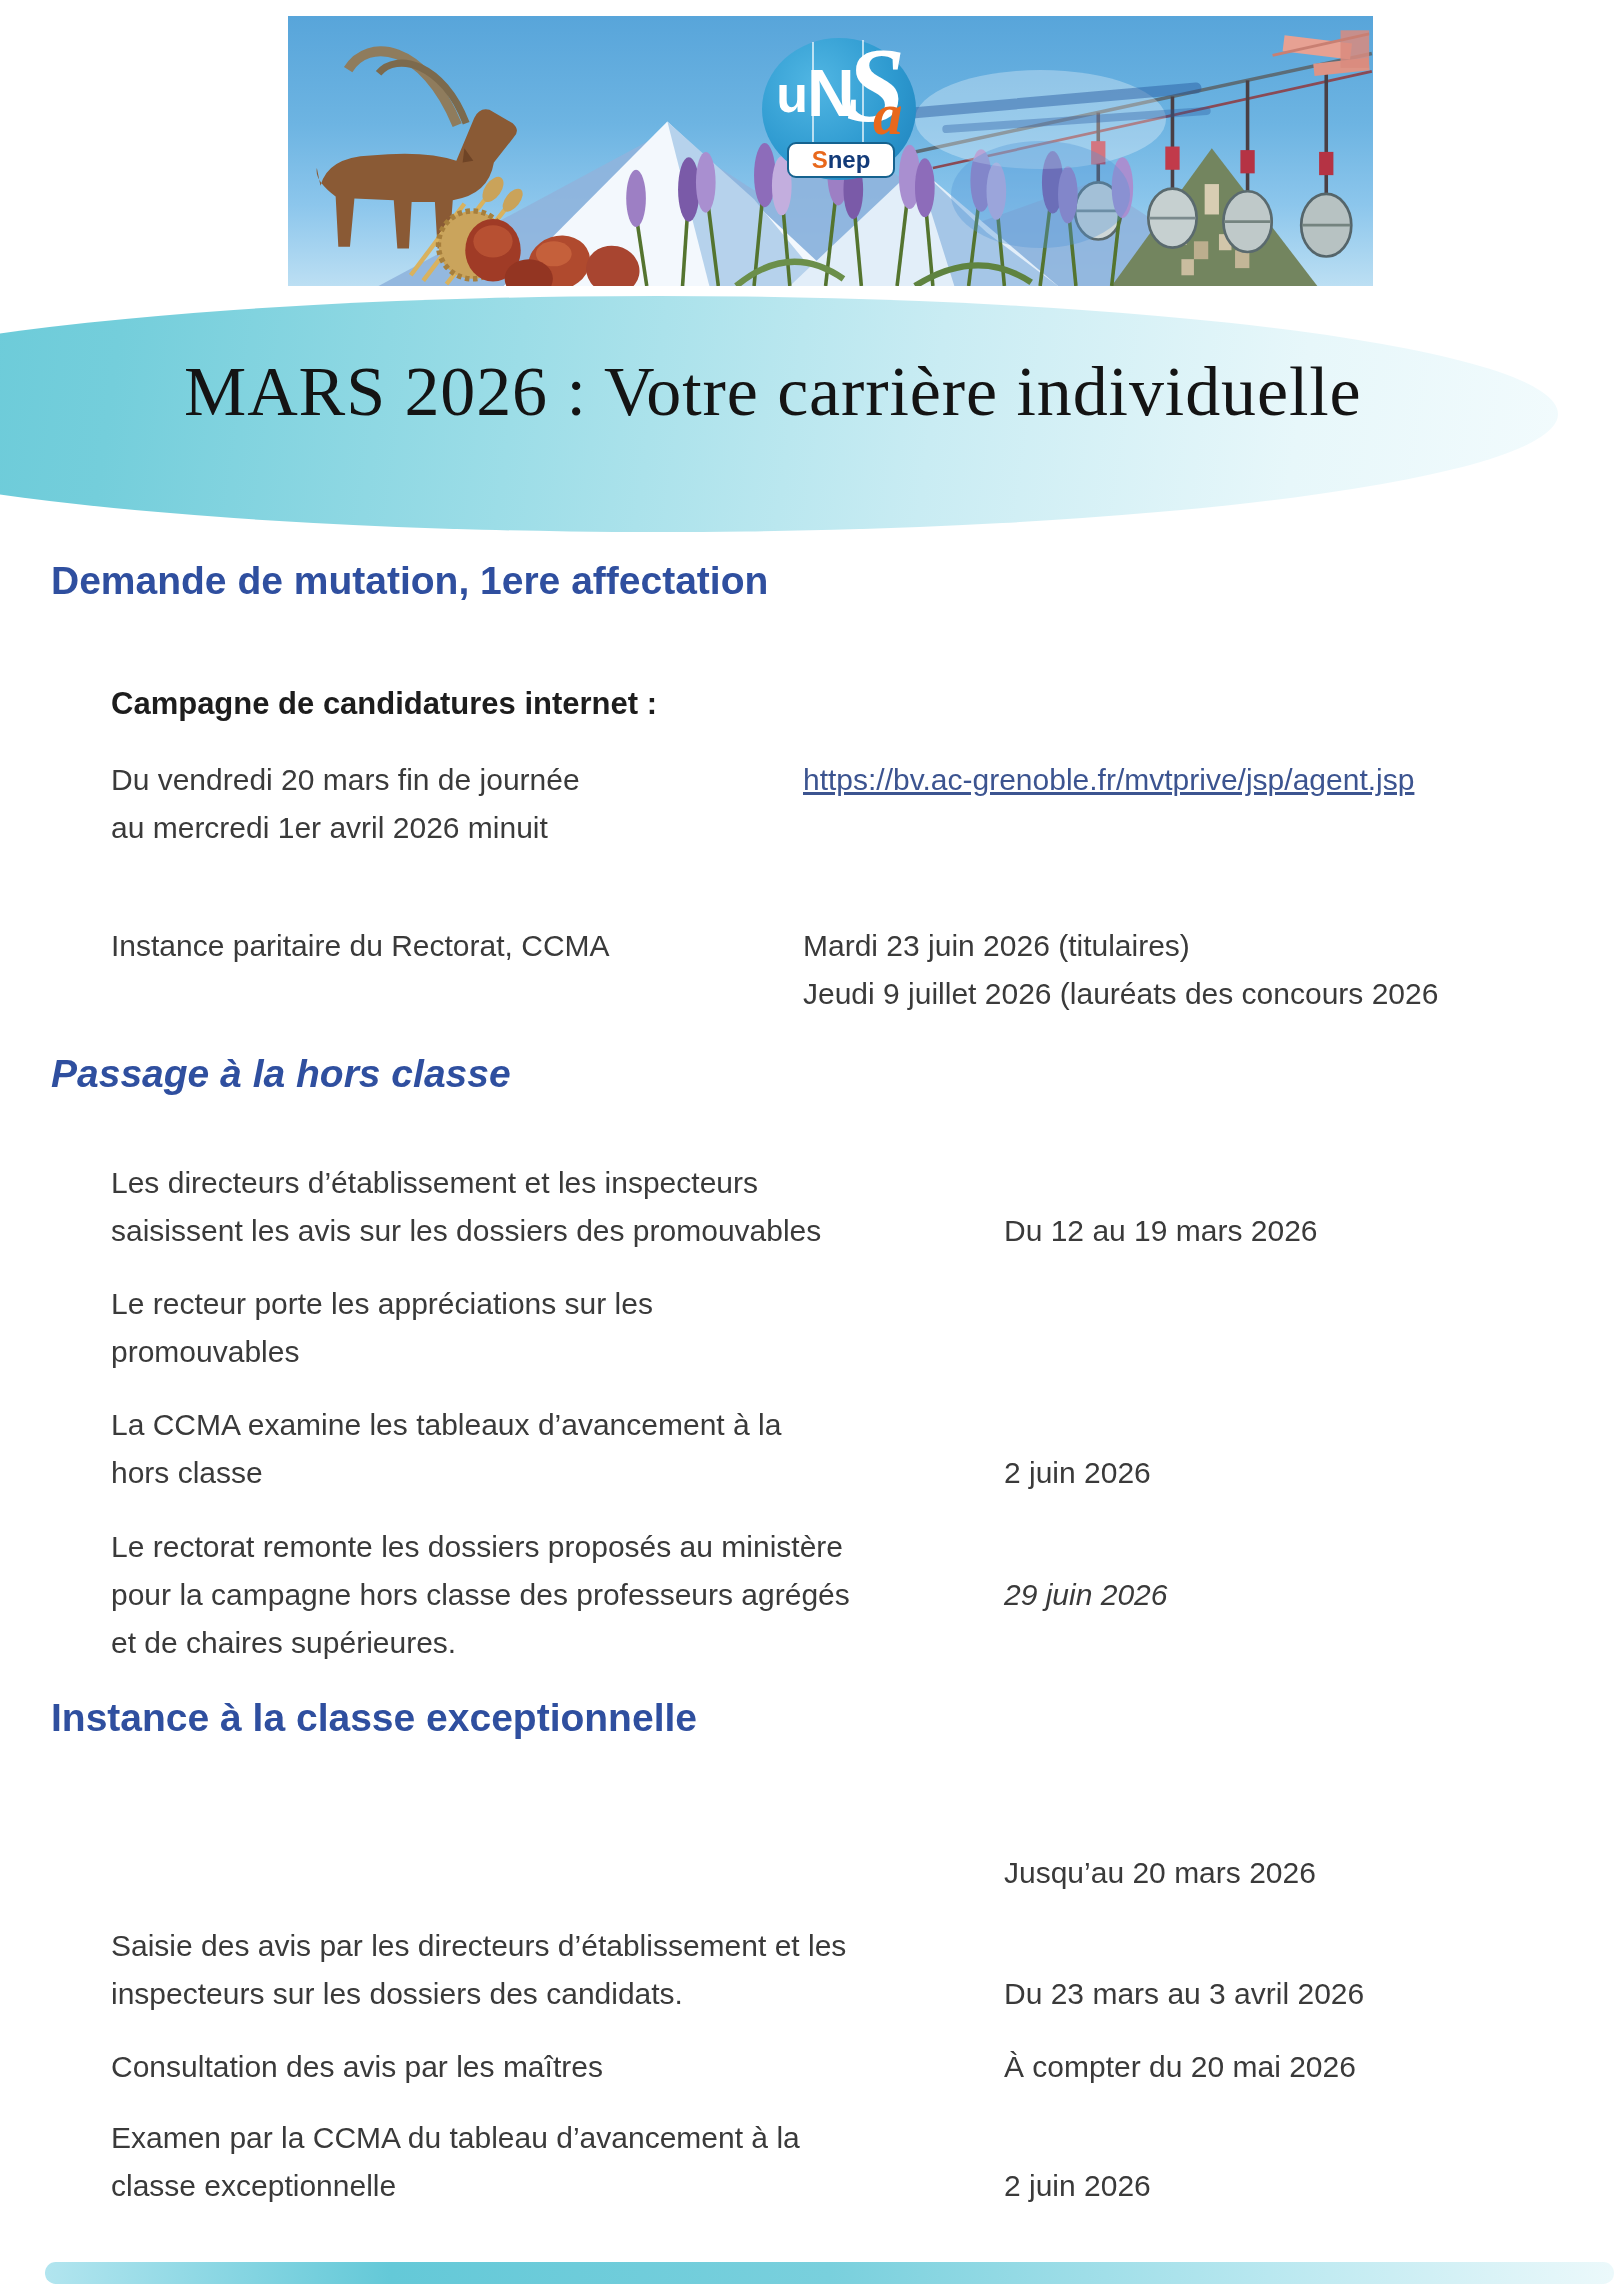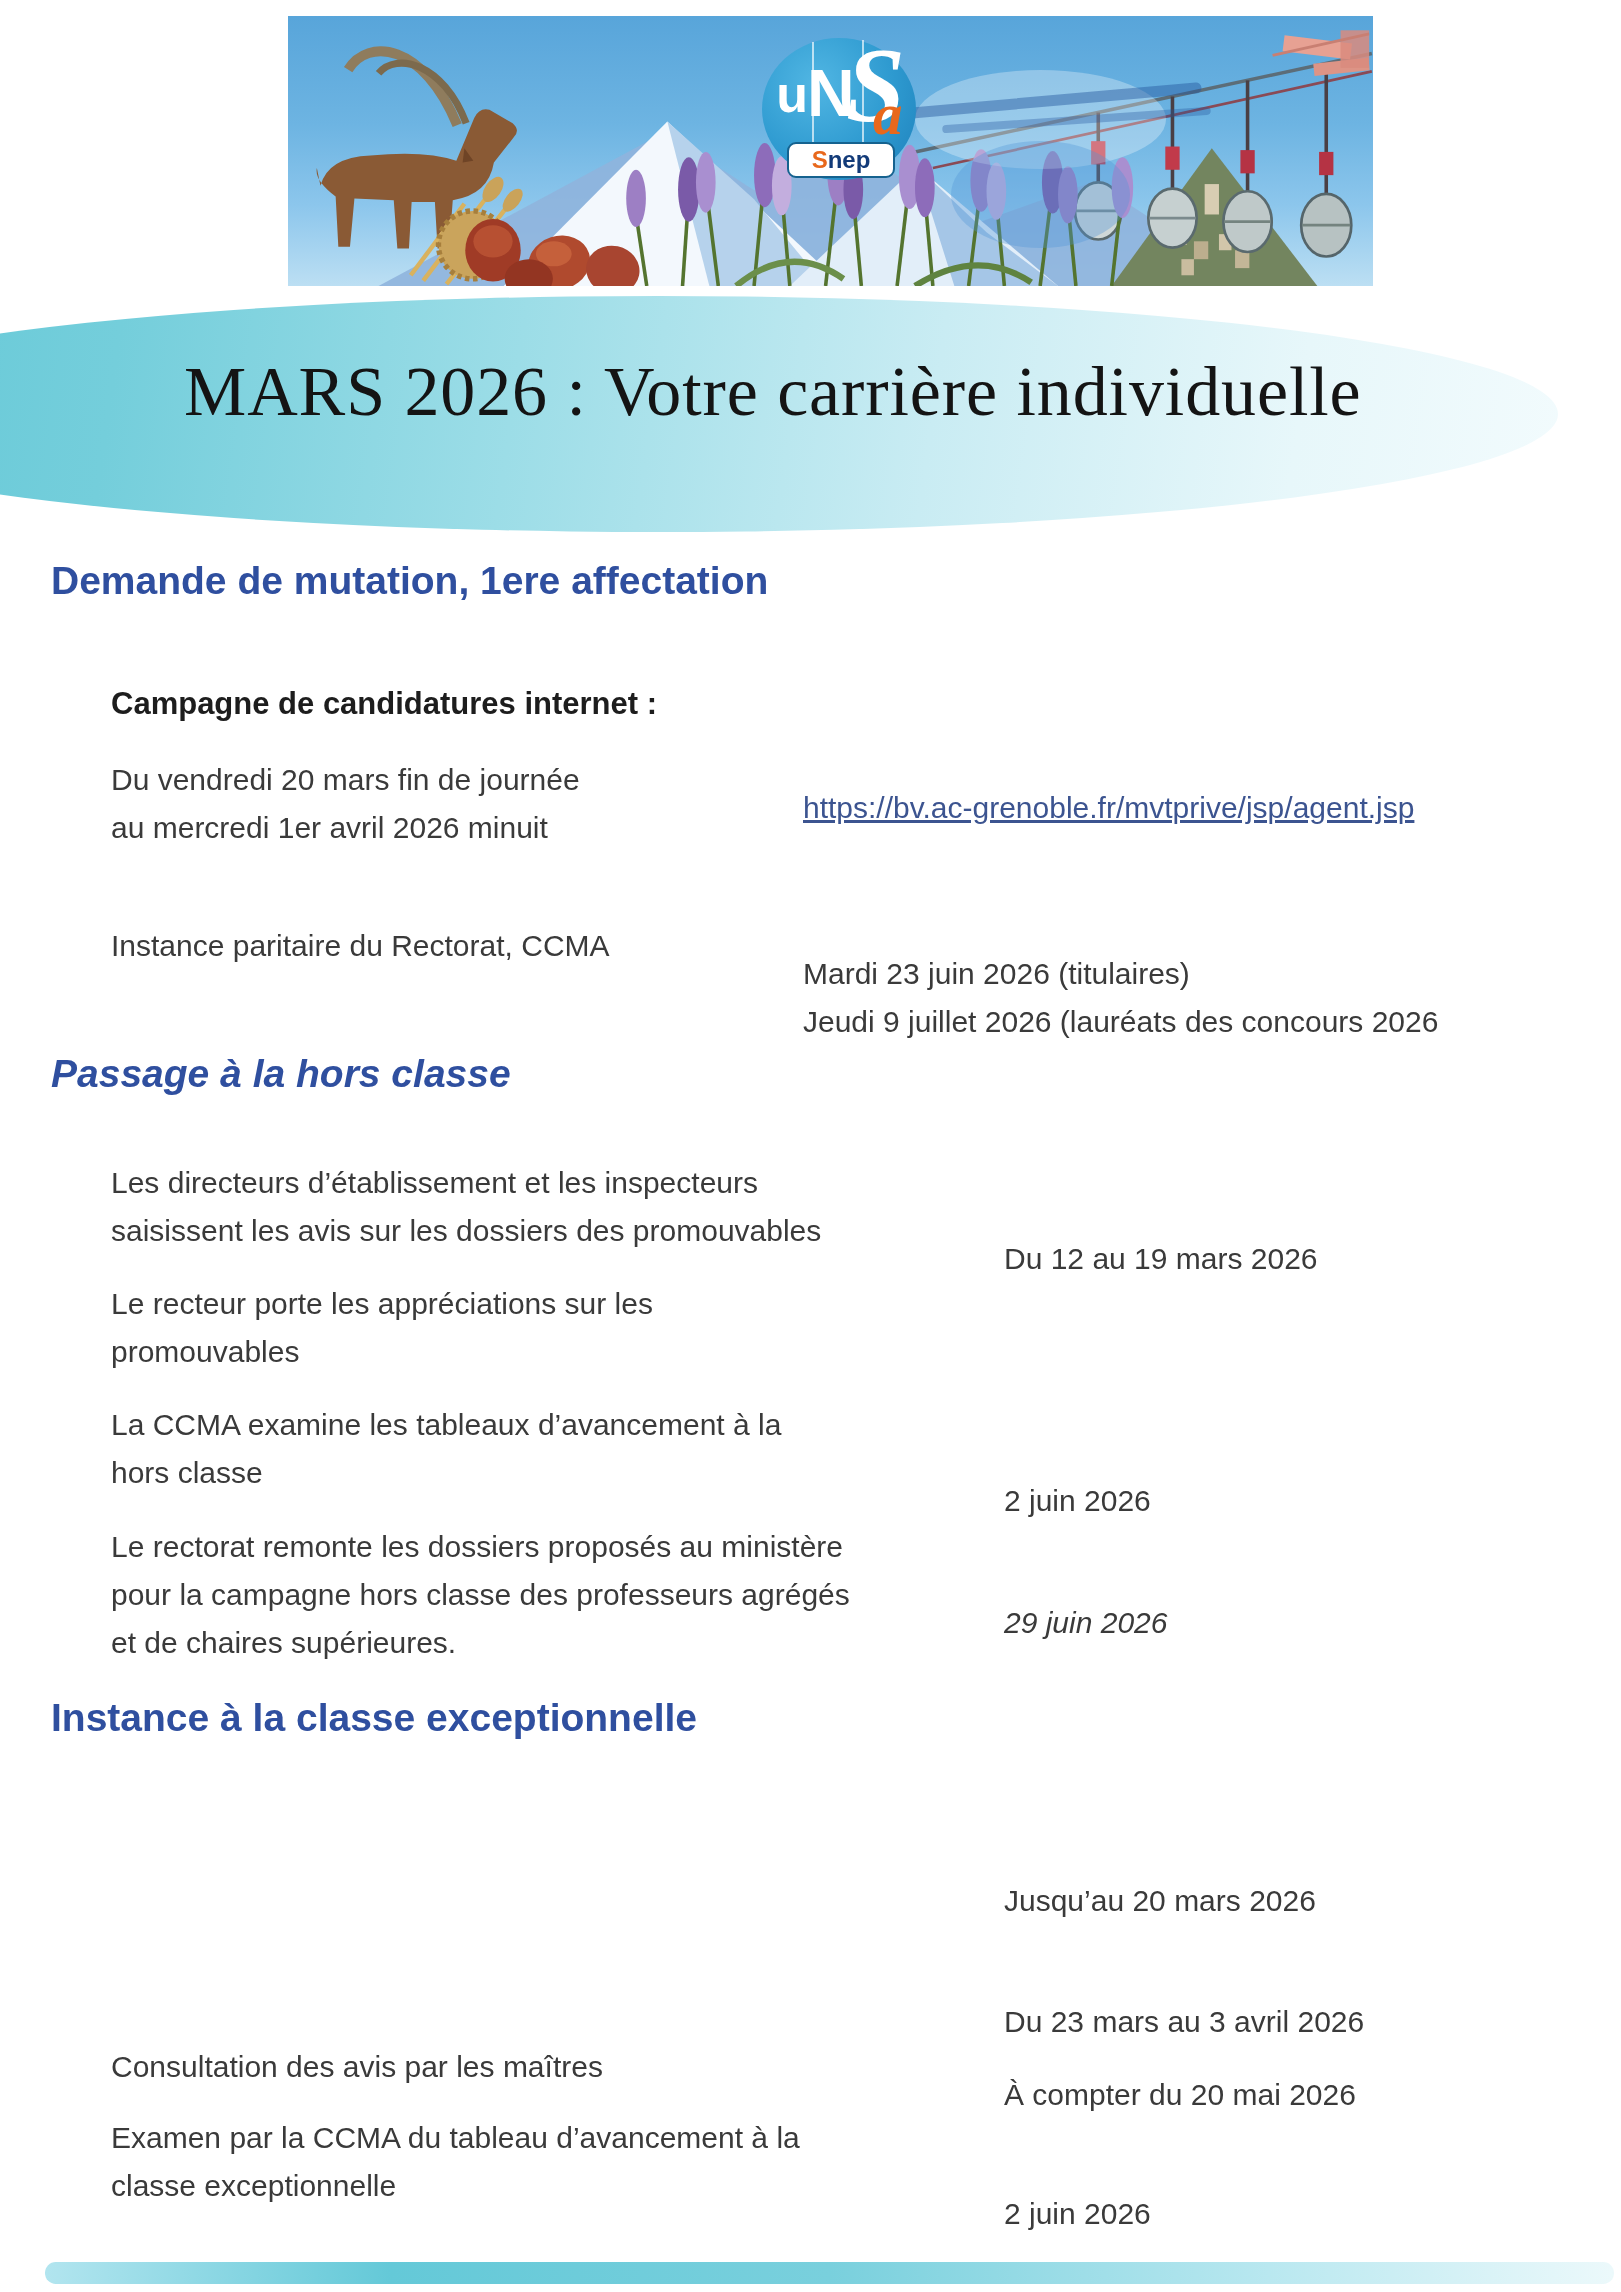--- a/index.html
+++ b/index.html
@@ -40,21 +40,21 @@
   .main-title{position:absolute;left:152px;top:350px;font-family:"Liberation Serif",serif;
     font-size:70px;color:#141414;white-space:nowrap;letter-spacing:0.9px;line-height:1.2;margin-left:32px;}
 
   
   .section-heading{position:absolute;left:51px;font-size:39px;font-weight:bold;color:#2f4f9f;
     white-space:nowrap;line-height:1.2;}
   .subheading{position:absolute;left:111px;top:685px;font-size:31px;font-weight:bold;color:#1d1d1d;
     white-space:nowrap;line-height:1.2;}
   .row{position:absolute;left:111px;width:1451px;font-size:30px;line-height:48px;color:#3a3a3a;}
   .row .left{display:block;max-width:788px;}
-  .row .right{position:absolute;white-space:nowrap;margin-top:28px;}
+  .row .right{position:absolute;white-space:nowrap;}
   .doc-link{color:#3c5490;text-decoration:underline;}
 
   
   .bottom-bar{position:absolute;left:45px;top:2262px;width:1569px;height:21.5px;border-radius:10.7px;
     background:linear-gradient(90deg,#b2e5ef 0%,#64c9d8 22%,#79d0dd 50%,#b9e8f0 78%,#ecf9fb 100%);}
 </style>
 </head>
 <body>
 
 <div class="header-photo">
@@ -227,20 +227,21 @@
       <div class="right" style="left: 893px; top: 48px; font-style: italic;">
         <div>29 juin 2026</div>
       </div>
     </div>
     <div class="row" style="top: 1801px;">
       <div class="right" style="left: 893px; top: 48px;">
         <div>Jusqu’au 20 mars 2026</div>
       </div>
     </div>
     <div class="row" style="top: 1922px;">
+      <div class="left">Saisie des avis par les directeurs d’établissement et les<br>inspecteurs sur les dossiers des candidats.</div>
       <div class="right" style="left: 893px; top: 48px;">
         <div>Du 23 mars au 3 avril 2026</div>
       </div>
     </div>
     <div class="row" style="top: 2043px;">
       <div class="left">Consultation des avis par les maîtres</div>
       <div class="right" style="left: 893px; top: 0px;">
         <div>À compter du 20 mai 2026</div>
       </div>
     </div>

